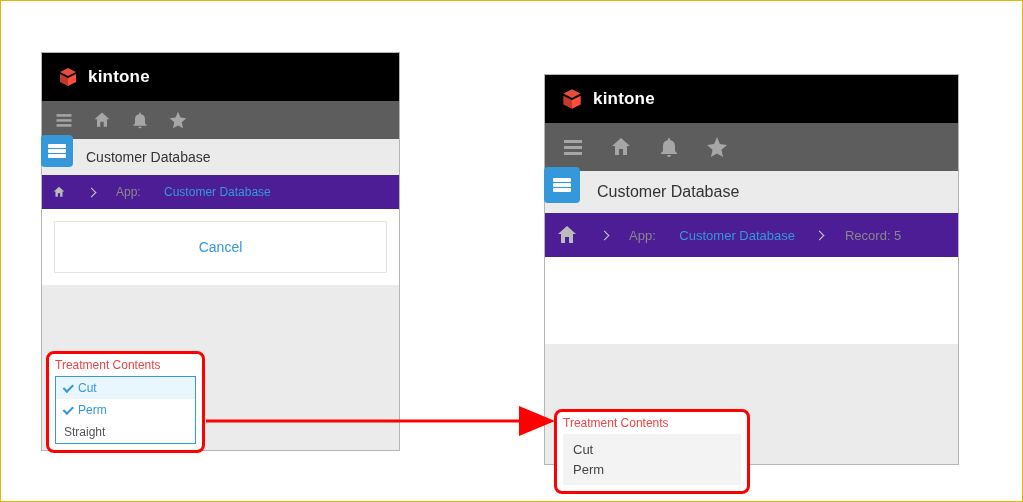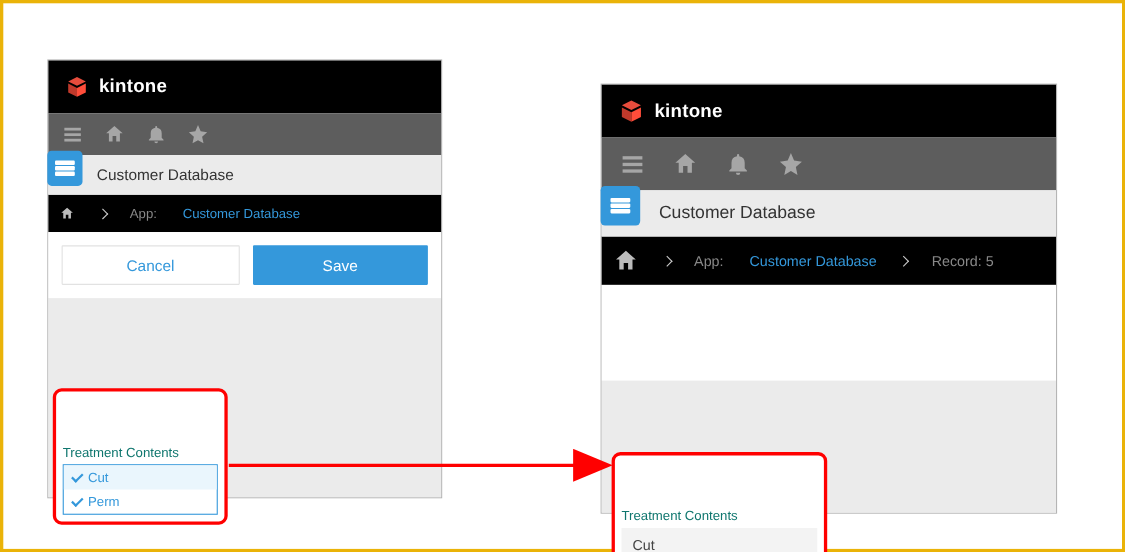--- a/index.html
+++ b/index.html
@@ -1,17 +1,17 @@
 <!DOCTYPE html>
 <html><head>
 <meta charset="utf-8">
 <style>
   * { box-sizing: border-box; margin: 0; padding: 0; }
   body { font-family: -apple-system, BlinkMacSystemFont, "Segoe UI", Arial, sans-serif; background: #fff; }
-  .outer-frame { border: 3px solid #eab308; width: 1023px; height: 502px; position: relative; padding-left: 28px; }
+  .outer-frame { border: 1px solid #eab308; width: 1023px; height: 502px; position: relative; padding-left: 28px; }
 
   .device {
     position: absolute;
     border: 1px solid #b5b5b5;
     background: #fff;
     display: flex;
     flex-direction: column;
   }
   .device.left  { left: 40px;  top: 51px;  width: 359px; height: 399px; }
   .device.right { left: 543px; top: 73px;  width: 415px; height: 391px; }
@@ -65,21 +65,21 @@
   .app-chip .bars { width:18px; height:14px; }
   .app-chip .bars div { height:4px; background:#fff; border-radius:1px; margin-bottom:1px; }
   .title-text {
     margin-left: 44px;
     font-size: 14px;
     color: #333;
   }
   .device.right .title-text { margin-left: 52px; font-size: 16px; }
 
   .crumb-row {
-    background:#000000;
+    background:#4c1d95;
     height: 34px;
     display:flex;
     align-items:center;
     padding: 0 10px;
     font-size: 12px;
     color:#999;
     gap:20px;
   }
   .device.right .crumb-row { height: 44px; font-size: 13px; }
   .crumb-sep {
@@ -95,39 +95,39 @@
   .crumb-link { color:#3498db; cursor:pointer; }
 
   .btn-row {
     background:#fff;
     padding: 12px;
     display:flex;
     gap: 12px;
   }
   .btn {
     flex:1;
-    height:36px;
+    height:52px;
     display:flex; align-items:center; justify-content:center;
     font-size:14px;
     cursor:pointer;
     border-radius:1px;
   }
   .btn.cancel { border:1px solid #e2e2e2; background:#fff; color:#3498db; }
   .btn.save   { background:#3498db; color:#fff; }
 
   .gap { background:#ebebeb; flex:1; }
 
   .field-wrap {
     position:absolute;
     border: 3px solid #ff0000;
     border-radius: 8px;
     background:#fff;
     padding: 4px 6px 6px 6px;
   }
-  .field-wrap .field-label { font-size:12px; color:#0f766e; margin-bottom:4px;margin-top:44px; }
+  .field-wrap .field-label { font-size:12px; color:#ef4444; margin-bottom:4px; }
 
   .field-wrap.left { left: 45px; top: 350px; width: 159px; }
   .multi {
     border:1px solid #3498db;
     font-size:12px;
   }
   .multi .opt {
     padding: 4px 8px;
     color:#555;
     cursor:pointer;
@@ -217,21 +217,20 @@
             <path d="M12 3l9 8h-3v9h-4v-6h-4v6H6v-9H3z"></path>
           </svg>
       </span>
       <span class="crumb-sep"></span>
       <span class="crumb-app">App: </span>
       <span class="crumb-link">Customer Database</span>
     </div>
 
     <div class="btn-row">
       <div class="btn cancel">Cancel</div>
-      <div class="btn save">Save</div>
     </div>
 
     <div class="gap"></div>
   </div>
 
   <div class="device right">
     <div class="brand-bar">
       <span>
         <svg width="26" height="26" viewBox="0 0 24 24">
           <g fill="#e74c3c">
@@ -301,20 +300,23 @@
     <div class="field-label">Treatment Contents</div>
     <div class="multi" id="multi-list">
         <div class="opt sel hi">
           <span class="check"></span>
           <span>Cut</span>
         </div>
         <div class="opt sel">
           <span class="check"></span>
           <span>Perm</span>
         </div>
+        <div class="opt">
+          <span>Straight</span>
+        </div>
       </div>
   </div>
 
   <div class="field-wrap right">
     <div class="field-label">Treatment Contents</div>
     <div class="value-box" id="value-box">
         <div>Cut</div>
         <div>Perm</div>
       </div>
   </div>

